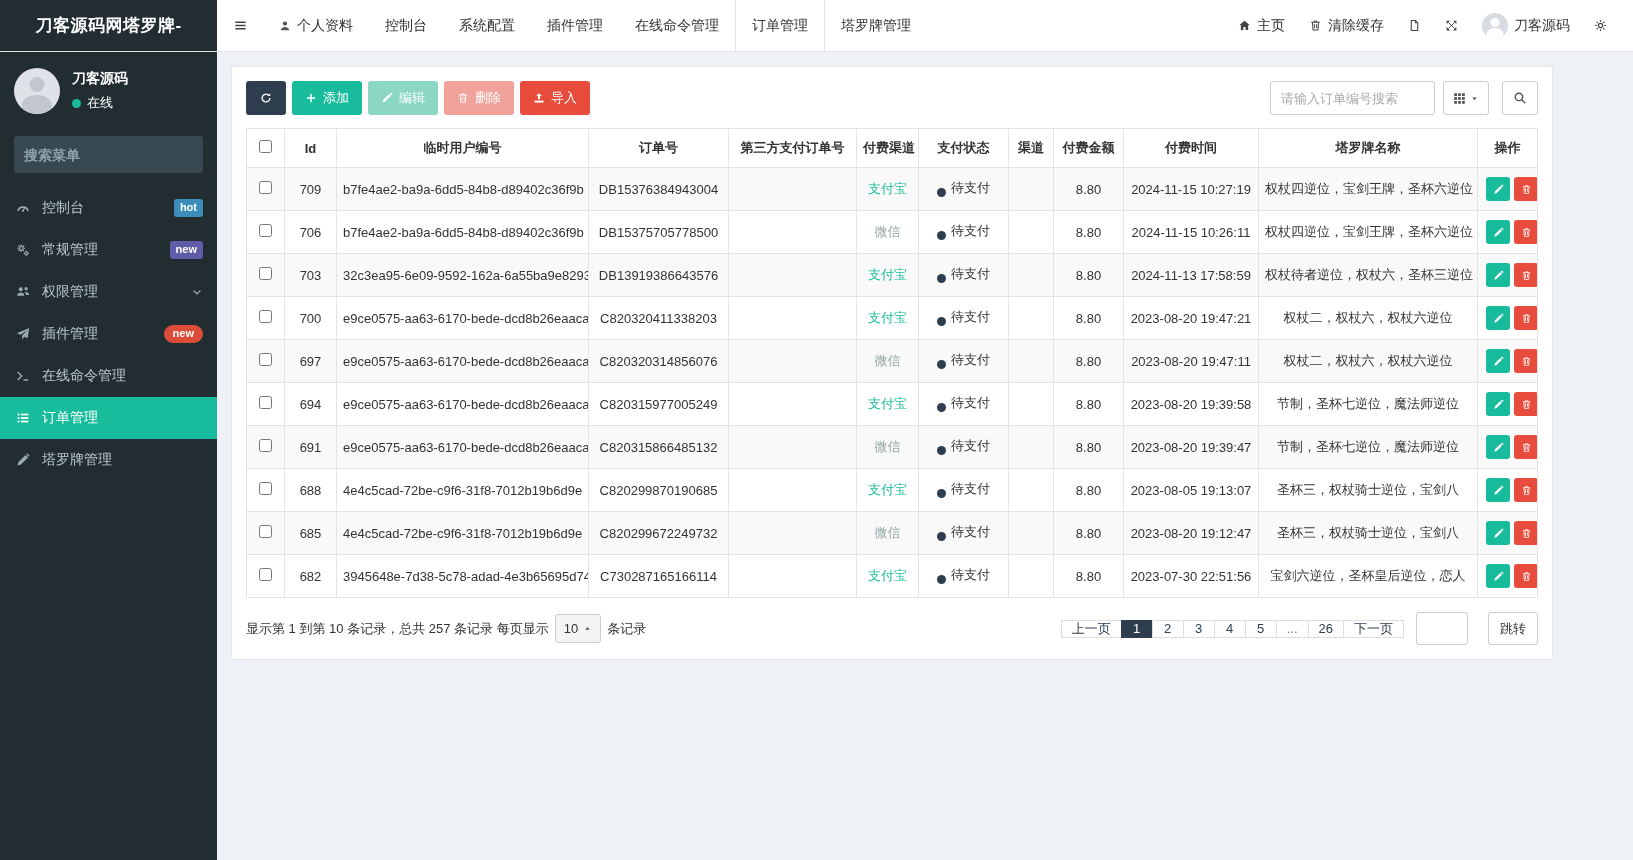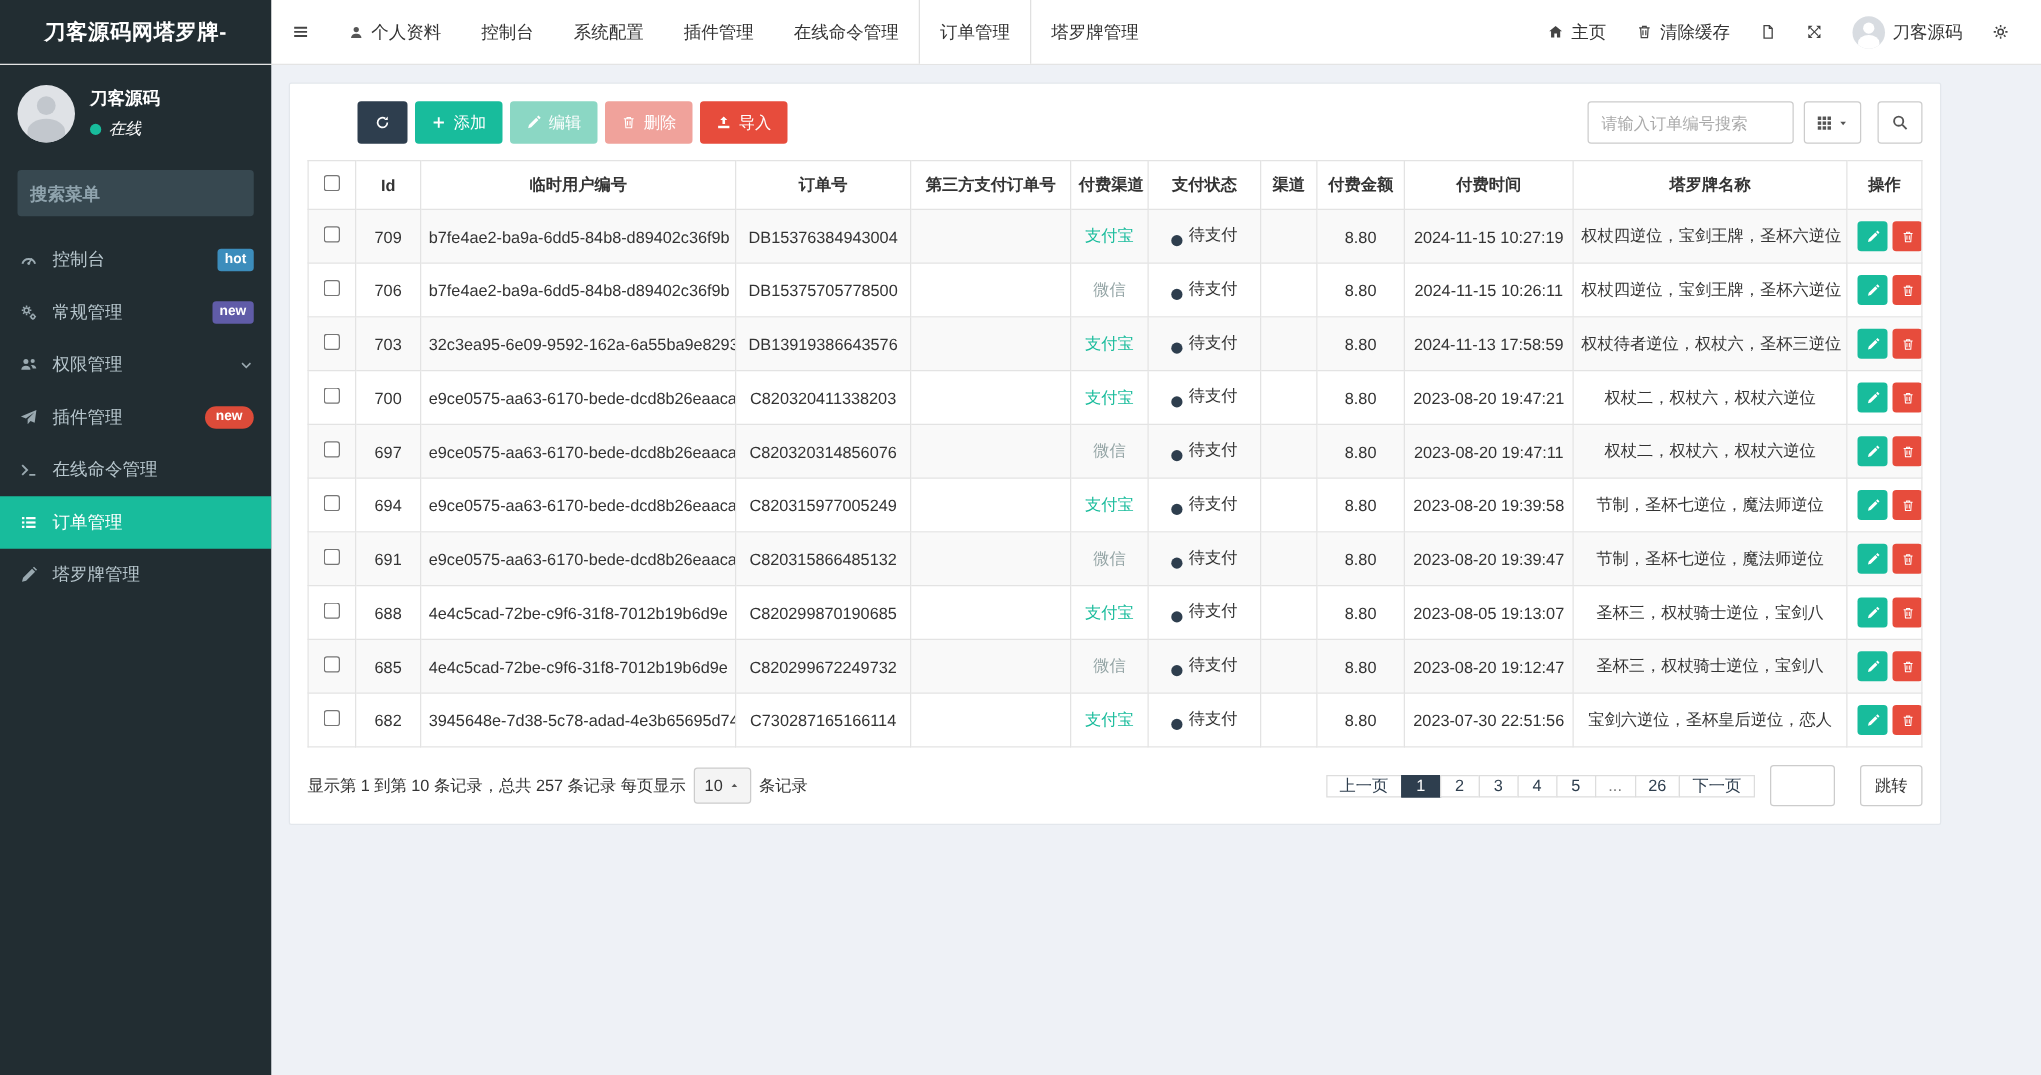--- a/index.html
+++ b/index.html
@@ -31,42 +31,42 @@
   
   .wrapper{ display:flex; height:calc(100% - 52px); }
 
   
   .sidebar{ width:217px; flex:0 0 217px; background:#222d32; color:#b8c7ce; overflow:hidden; }
   .user-panel{ display:flex; gap:12px; padding:16px 14px 14px; align-items:center; }
   .avatar-lg{ width:46px; height:46px; border-radius:50%; background:#dfe2e6; position:relative; overflow:hidden; flex:0 0 46px; }
   .avatar-lg::before{ content:""; position:absolute; left:50%; top:9px; transform:translateX(-50%); width:15px; height:15px; border-radius:50%; background:#c2c7cd; }
   .avatar-lg::after{ content:""; position:absolute; left:50%; top:27px; transform:translateX(-50%); width:30px; height:20px; border-radius:50% 50% 0 0; background:#c2c7cd; }
   .user-name{ color:#fff; font-weight:bold; font-size:14px; margin-bottom:6px; }
-  .user-status{ font-size:13px; color:#fff; display:flex; align-items:center; gap:6px;font-style:italic; }
+  .user-status{ font-size:13px; color:#fff; display:flex; align-items:center; gap:6px; }
   .status-online-dot{ width:9px; height:9px; border-radius:50%; background:#18bc9c; display:inline-block; }
   .side-search{ margin:8px 14px 14px; background:#374850; border-radius:3px; height:37px; display:flex; align-items:center; padding:0 10px; }
   .side-search input{ flex:1; background:transparent; border:none; outline:none; color:#fde047; font-size:14px; font-family:inherit;font-weight:bold; }
   .side-search input::placeholder{ color:#8fa3ad; }
   .side-search .sch-icon{ color:#8fa3ad; font-size:14px; }
   .side-menu{ list-style:none; }
   .side-item{ display:flex; align-items:center; gap:10px; height:42px; padding:0 14px; font-size:14px; cursor:pointer; color:#b8c7ce; }
   .side-item .si-icon{ width:18px; font-size:14px; color:#9aa9b0; }
   .side-item.active{ background:#18bc9c; color:#fff; }
   .side-item.active .si-icon{ color:#fff; }
   .side-item .si-label{ flex:1; }
   .badge{ font-size:11px; font-weight:bold; color:#fff; padding:2px 6px; border-radius:3px; line-height:1.2; }
   .badge.pill{ border-radius:10px; padding:2px 9px; }
   .si-chevron{ font-size:12px; color:#9aa9b0; }
 
   
   .content{ flex:1; overflow:auto; padding:14px 80px 14px 14px; }
   .card{ background:#fff; border:1px solid #e3e7ec; border-radius:2px; padding:14px; min-height:530px; }
 
   
-  .toolbar{ display:flex; align-items:center; margin-bottom:13px;margin-left:40px; }
+  .toolbar{ display:flex; align-items:center; margin-bottom:13px; }
   .btn{ display:inline-flex; align-items:center; gap:6px; height:34px; padding:0 13px; border:none; border-radius:3px;
         color:#fff; font-size:13px; font-family:inherit; cursor:pointer; margin-right:6px; }
   .btn .b-icon{ font-size:12px; }
   .btn-refresh{ background:#2e3e4e; width:40px; justify-content:center; padding:0; font-size:13px; }
   .btn-add{ background:#18bc9c; }
   .btn-edit{ background:#8bd7c4; }
   .btn-del{ background:#f0a29b; }
   .btn-import{ background:#e74c3c; }
   .toolbar-right{ margin-left:auto; display:flex; align-items:center; }
   .order-search{ width:165px; height:34px; border:1px solid #ccc; border-radius:3px; padding:0 10px; font-size:13px; font-family:inherit; color:#333; outline:none; }

